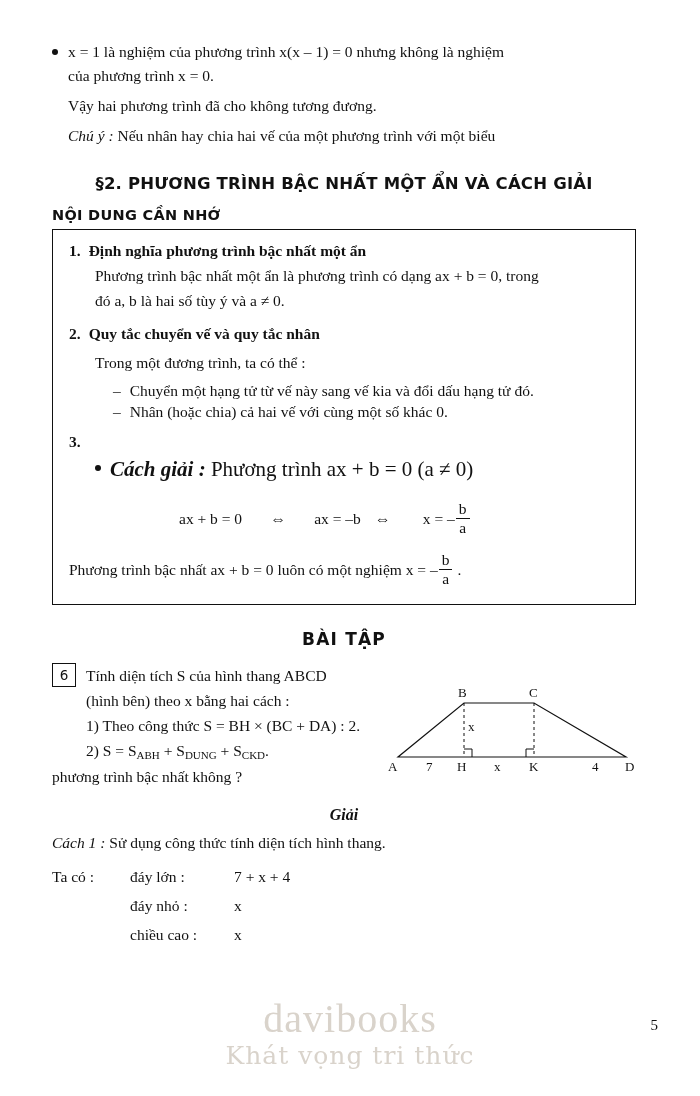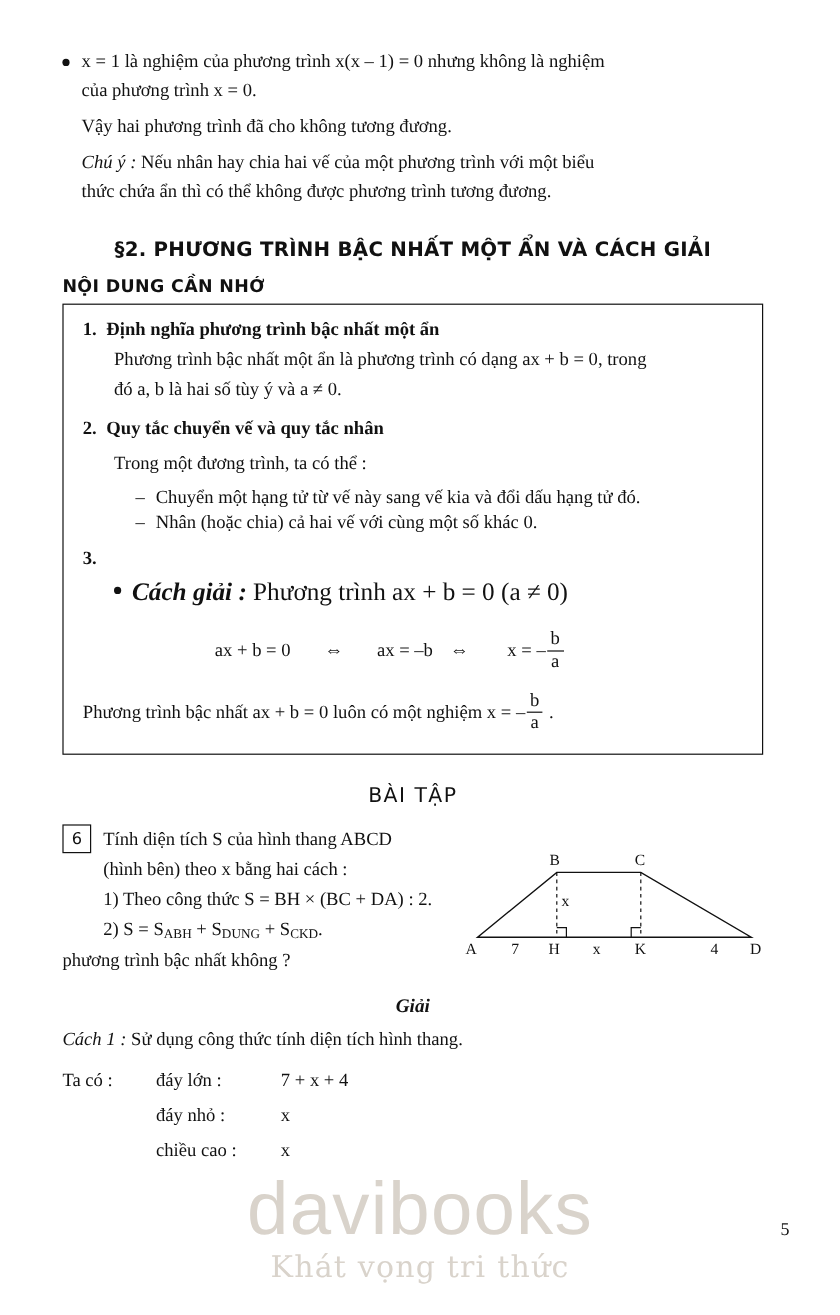--- a/index.html
+++ b/index.html
@@ -133,21 +133,21 @@
     font-size: 15.5px;
     margin-top: 12px;
     display: flex;
     align-items: center;
   }
 
   
   .baitap {
     text-align: center;
     font-family: "DejaVu Sans", sans-serif;
-    font-weight: normal;
+    font-weight: bold;
     font-size: 17px;
     letter-spacing: 1.2px;
     margin: 24px 0 14px 0;
   }
   .ex-wrap {
     position: relative;
   }
   .ex-num {
     position: absolute;
     left: 0;
@@ -197,22 +197,22 @@
     position: absolute;
     left: 0;
     right: 0;
     bottom: 26px;
     text-align: center;
     color: #d9d3cb;
     pointer-events: none;
     user-select: none;
   }
   .wm-main {
-    font-family: Liberation Sans, sans-serif;
-    font-size: 62px;
+    font-family: Liberation Serif, serif;
+    font-size: 40px;
     letter-spacing: 1px;
     line-height: 1;
   }
   .wm-sub {
     font-family: "DejaVu Serif", serif;
     font-size: 25px;
     letter-spacing: 1px;
     margin-top: 2px;
   }
   .page-num {
@@ -231,21 +231,20 @@
   <div class="bullet-row">
     <div class="bullet-dot"></div>
     <div class="bullet-body">
       <div class="para">x = 1 là nghiệm của phương trình x(x – 1) = 0 nhưng không là nghiệm</div>
       <div class="para">của phương trình x = 0.</div>
       <div class="para" style="margin-top:6px">Vậy hai phương trình đã cho không tương đương.</div>
       <div class="para" style="margin-top:6px">
         <span class="italic">Chú ý :</span>
         <span>Nếu nhân hay chia hai vế của một phương trình với một biểu</span>
       </div>
-      <div class="para">thức chứa ẩn thì có thể không được phương trình tương đương.</div>
     </div>
   </div>
 
   <div class="section-title">§2. PHƯƠNG TRÌNH BẬC NHẤT MỘT ẨN VÀ CÁCH GIẢI</div>
   <div class="subhead">NỘI DUNG CẦN NHỚ</div>
 
   <div class="box">
 
     <div class="num-item">
       <span>1.</span>

